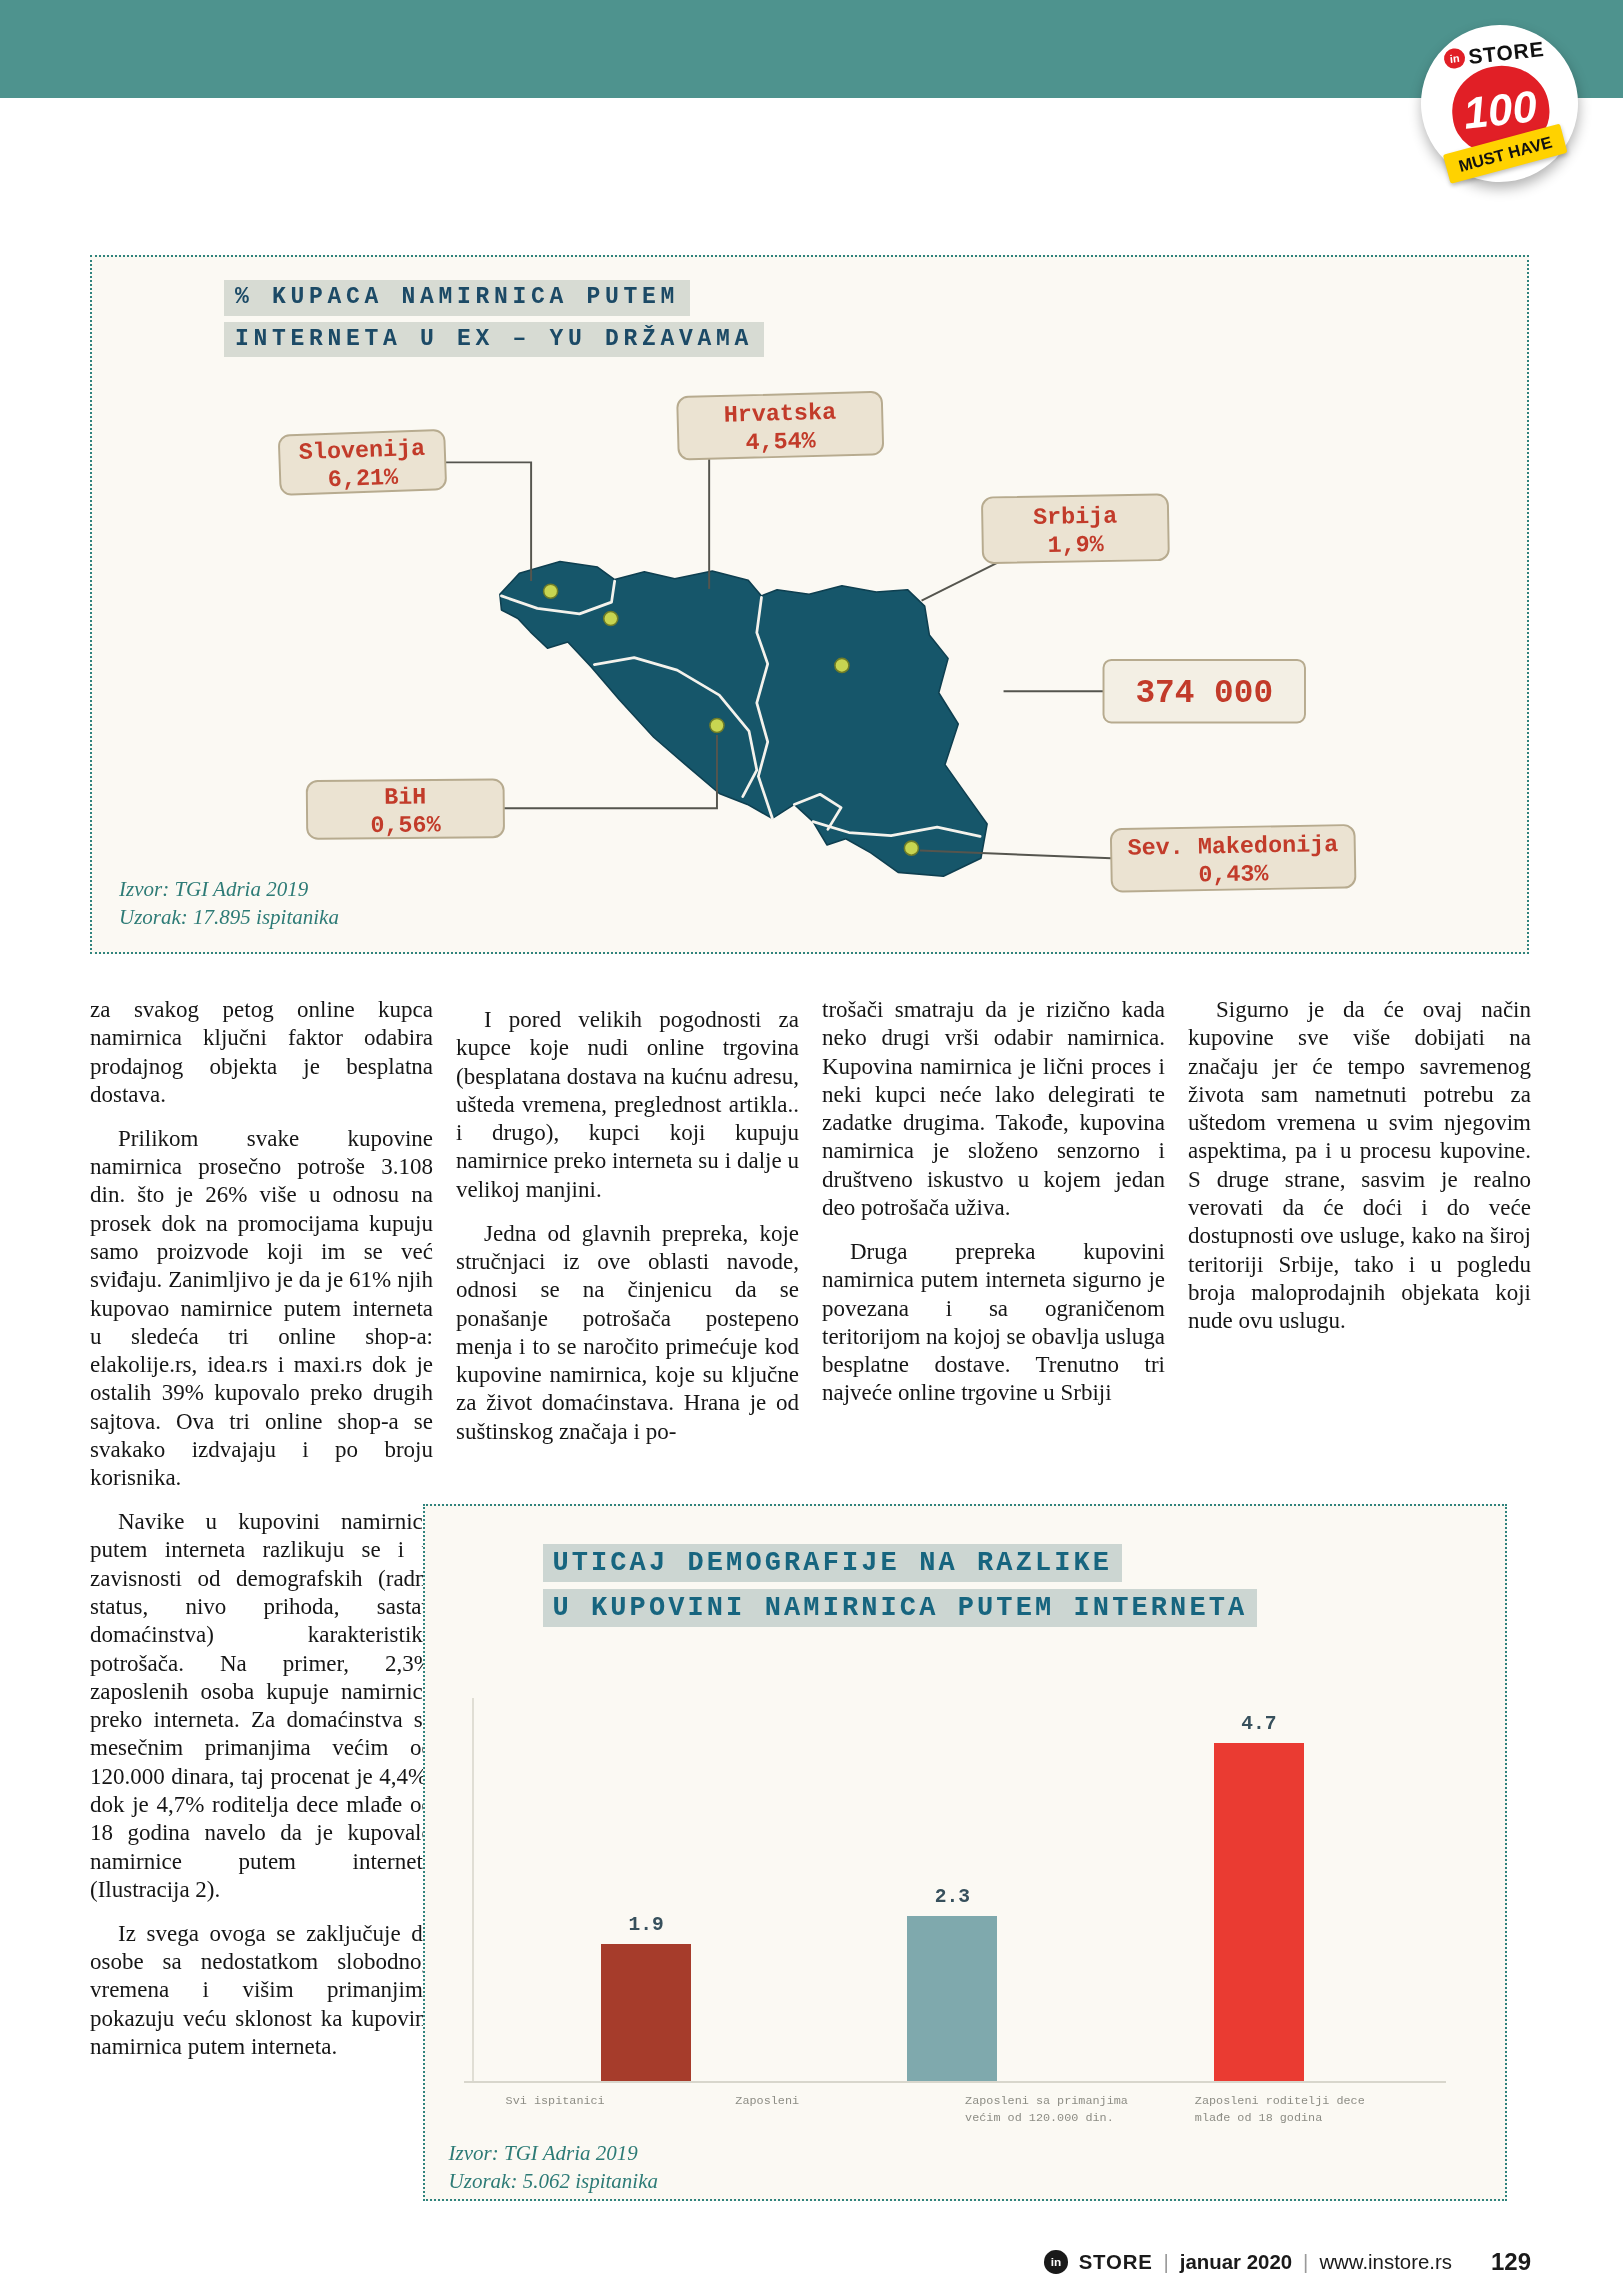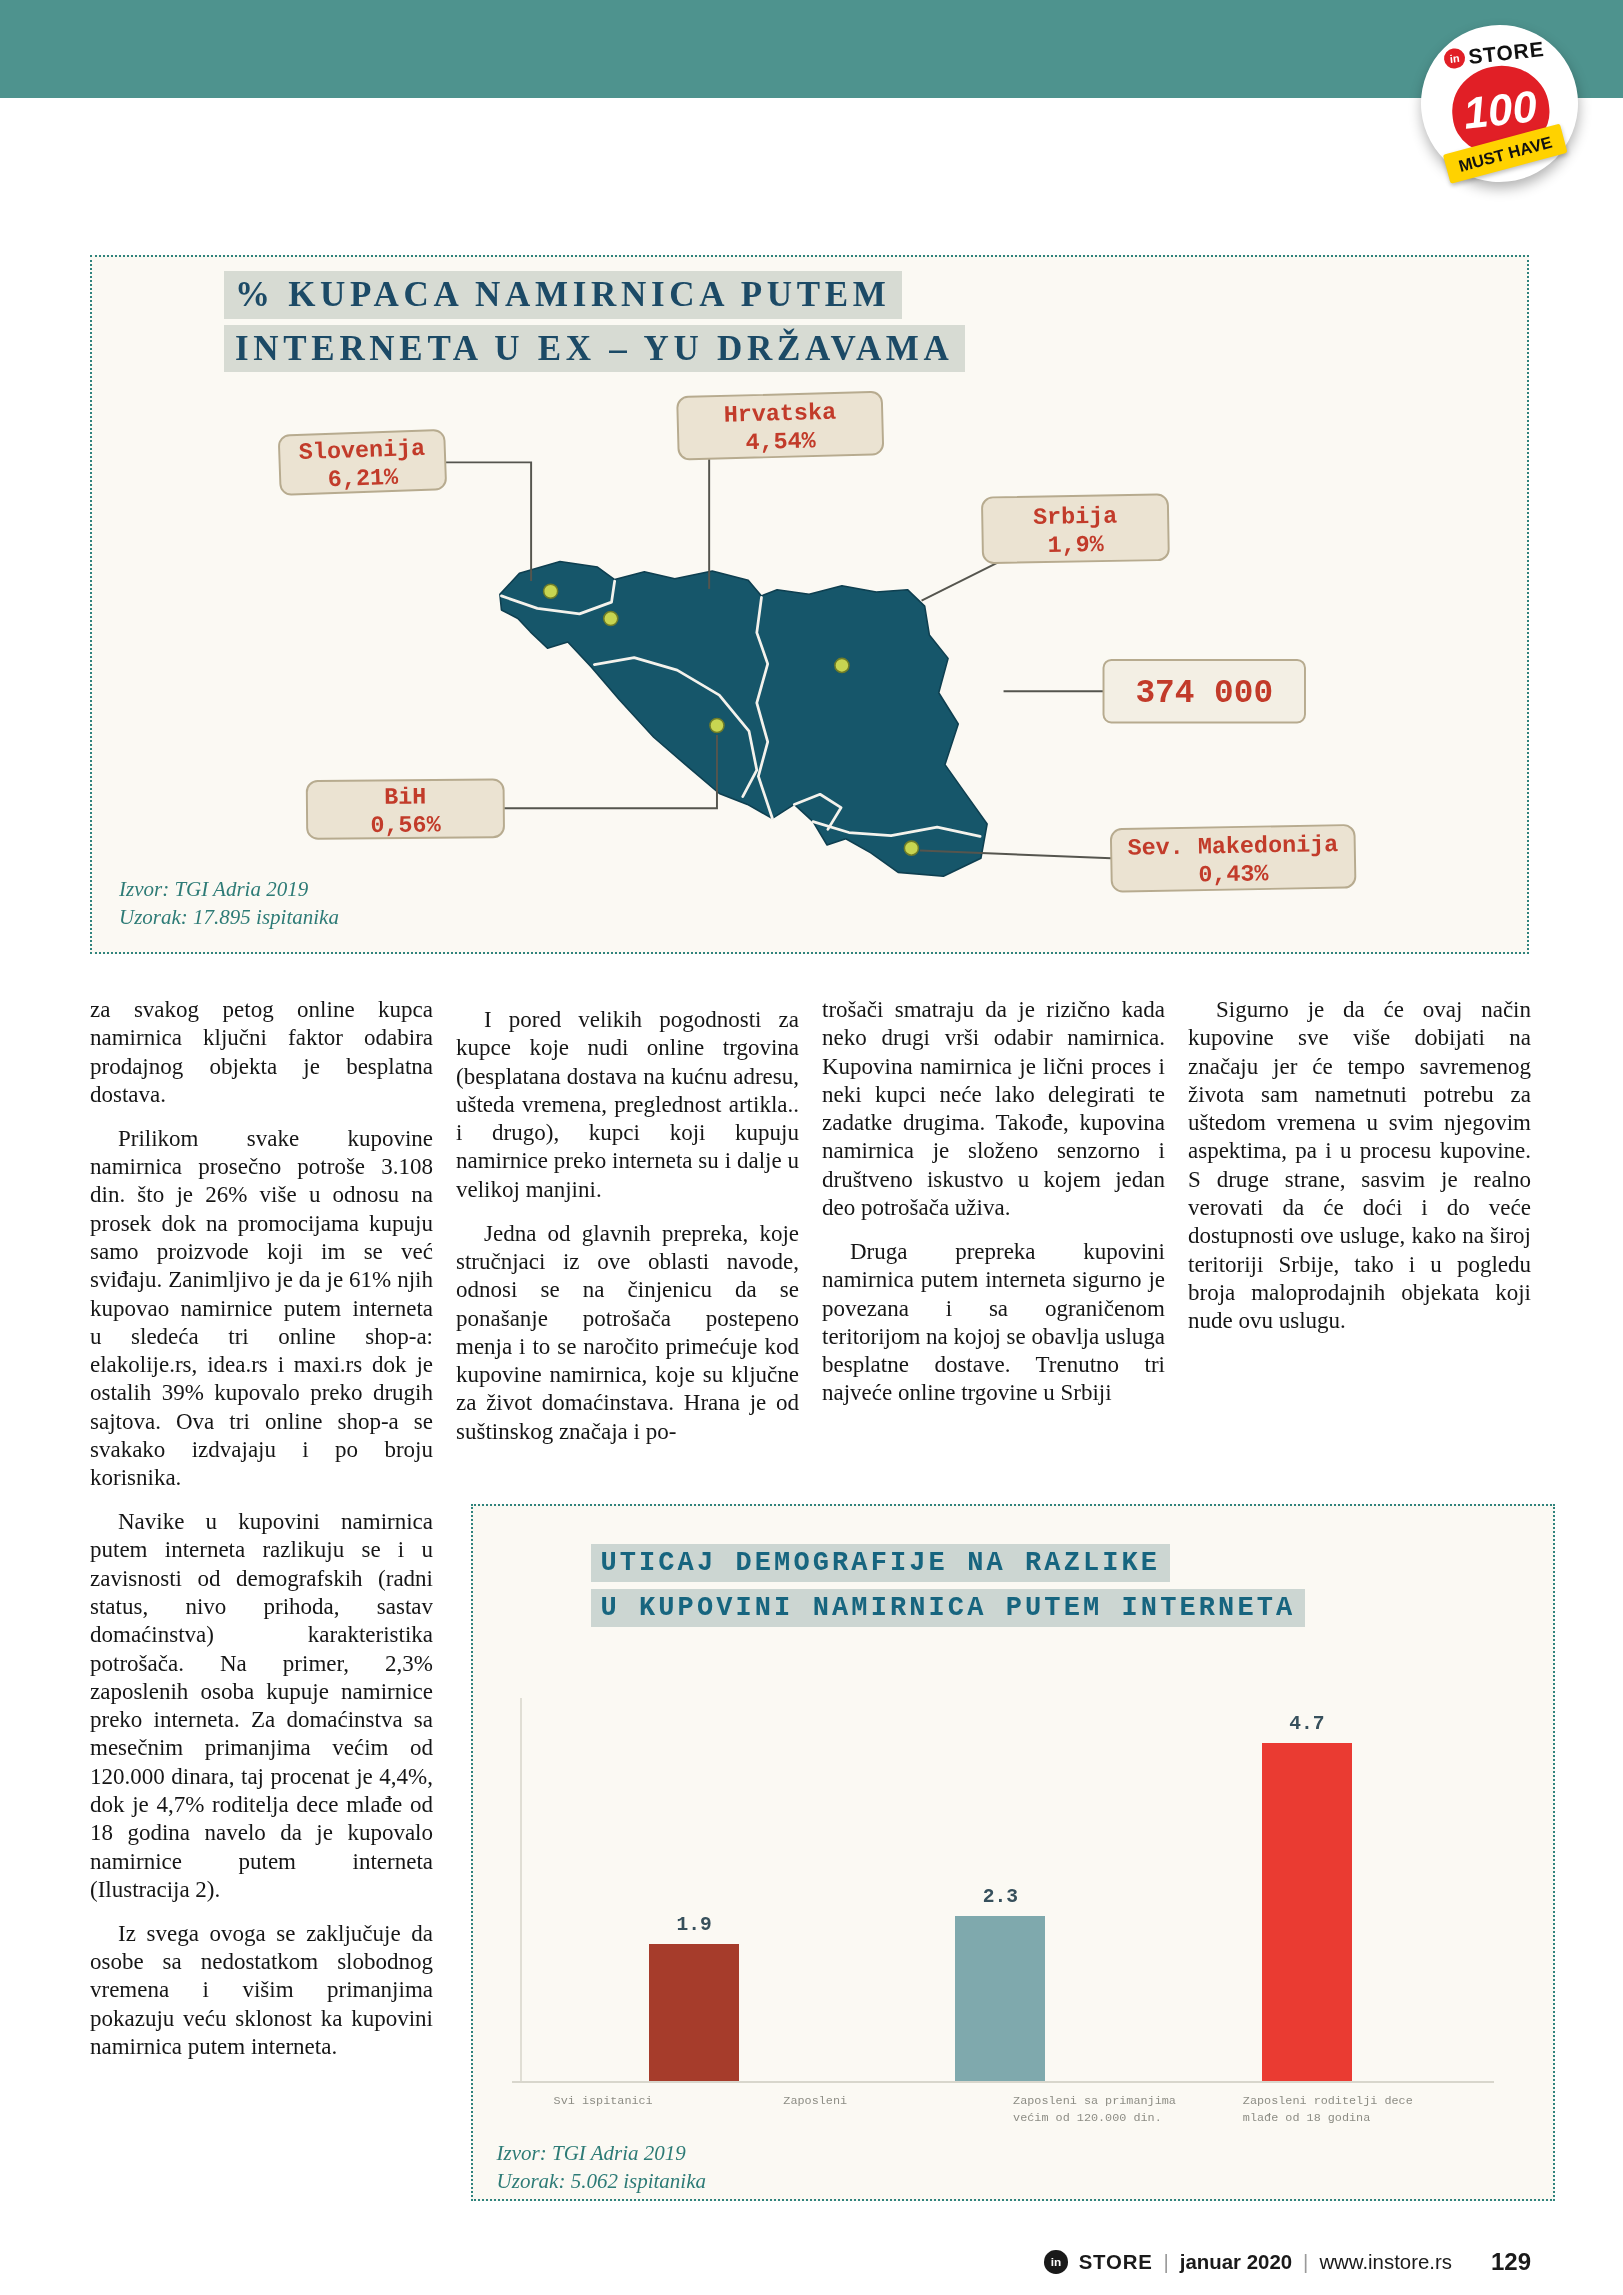--- a/index.html
+++ b/index.html
@@ -22,33 +22,33 @@
         border-radius:50% 50% 46% 46%;display:flex;align-items:center;justify-content:center;}
   .badge-red span{color:#fff;font-family:"Liberation Sans",sans-serif;font-weight:bold;font-style:italic;font-size:44px;}
   .badge-ribbon{position:absolute;bottom:12.6px;left:50%;transform:translateX(-50%) rotate(-9deg);background:#ffd200;
         padding:5.5px 12.6px;font-family:"Liberation Sans",sans-serif;font-weight:bold;font-size:16.5px;color:#111;
         border-radius:2.4px;box-shadow:0 2.4px 4.7px rgba(0,0,0,.25);white-space:nowrap;}
 
   
   .figure1{position:absolute;left:90px;top:255px;width:1439px;height:699px;background:#fbf9f3;
         border:2.4px dotted #2f837d;box-sizing:border-box;z-index:5;}
   .fig1-svg{position:absolute;left:0;top:0;width:100%;height:100%;}
-  .fig1-title{position:absolute;left:132px;top:14px;font-family:Liberation Serif, serif;
-        font-weight:bold;font-size:35px;letter-spacing:4.7px;color:#1c4a66;line-height:1.0;}
+  .fig1-title{position:absolute;left:132px;top:23px;font-family:Liberation Mono, monospace;
+        font-weight:bold;font-size:23px;letter-spacing:4.7px;color:#1c4a66;line-height:1.0;}
   .fig1-title .tline{display:inline-block;background:#d7dbd3;padding:6.3px 11px;margin-bottom:6.3px;}
   .fig-caption{position:absolute;left:27px;bottom:20.4px;font-style:italic;font-size:21px;color:#2d7b76;line-height:1.35;}
 
   
   .col{position:absolute;top:996px;width:343px;font-size:23px;line-height:1.23;text-align:justify;color:#161616;}
   .col1{left:90px;} .col2{left:456px;margin-top:10px;} .col3{left:822px;} .col4{left:1188px;}
   .para{margin:0 0 15.7px 0;}
   .para.indent{text-indent:28px;}
 
   
-  .figure2{position:absolute;left:471px;top:1504px;width:1084px;height:697px;background:#fbf9f3;
+  .figure2{position:absolute;left:423px;top:1504px;width:1084px;height:697px;background:#fbf9f3;
         border:2.4px dotted #2f837d;box-sizing:border-box;z-index:10;}
   .fig2-title{position:absolute;left:118px;top:38px;font-family:"Liberation Mono","DejaVu Sans Mono",monospace;
         font-weight:bold;font-size:27px;letter-spacing:3.1px;color:#17657f;line-height:1.0;}
   .fig2-title .tline{display:inline-block;background:#ccd6d2;padding:5.5px 9.4px;margin-bottom:7px;}
   .yaxis{position:absolute;left:47px;bottom:116px;width:1.6px;height:385px;background:#e0ded4;}
   .baseline{position:absolute;left:39px;bottom:116px;width:982px;height:1.6px;background:#d8d6cc;}
   .bars-row{position:absolute;left:68px;bottom:118px;width:919px;height:393px;display:flex;align-items:flex-end;}
   .bar-cell{flex:1;display:flex;flex-direction:column;align-items:center;justify-content:flex-end;height:100%;}
   .bar-value{font-family:"Liberation Mono","DejaVu Sans Mono",monospace;font-weight:bold;font-size:19.6px;
         color:#37505c;margin-bottom:7.9px;}

